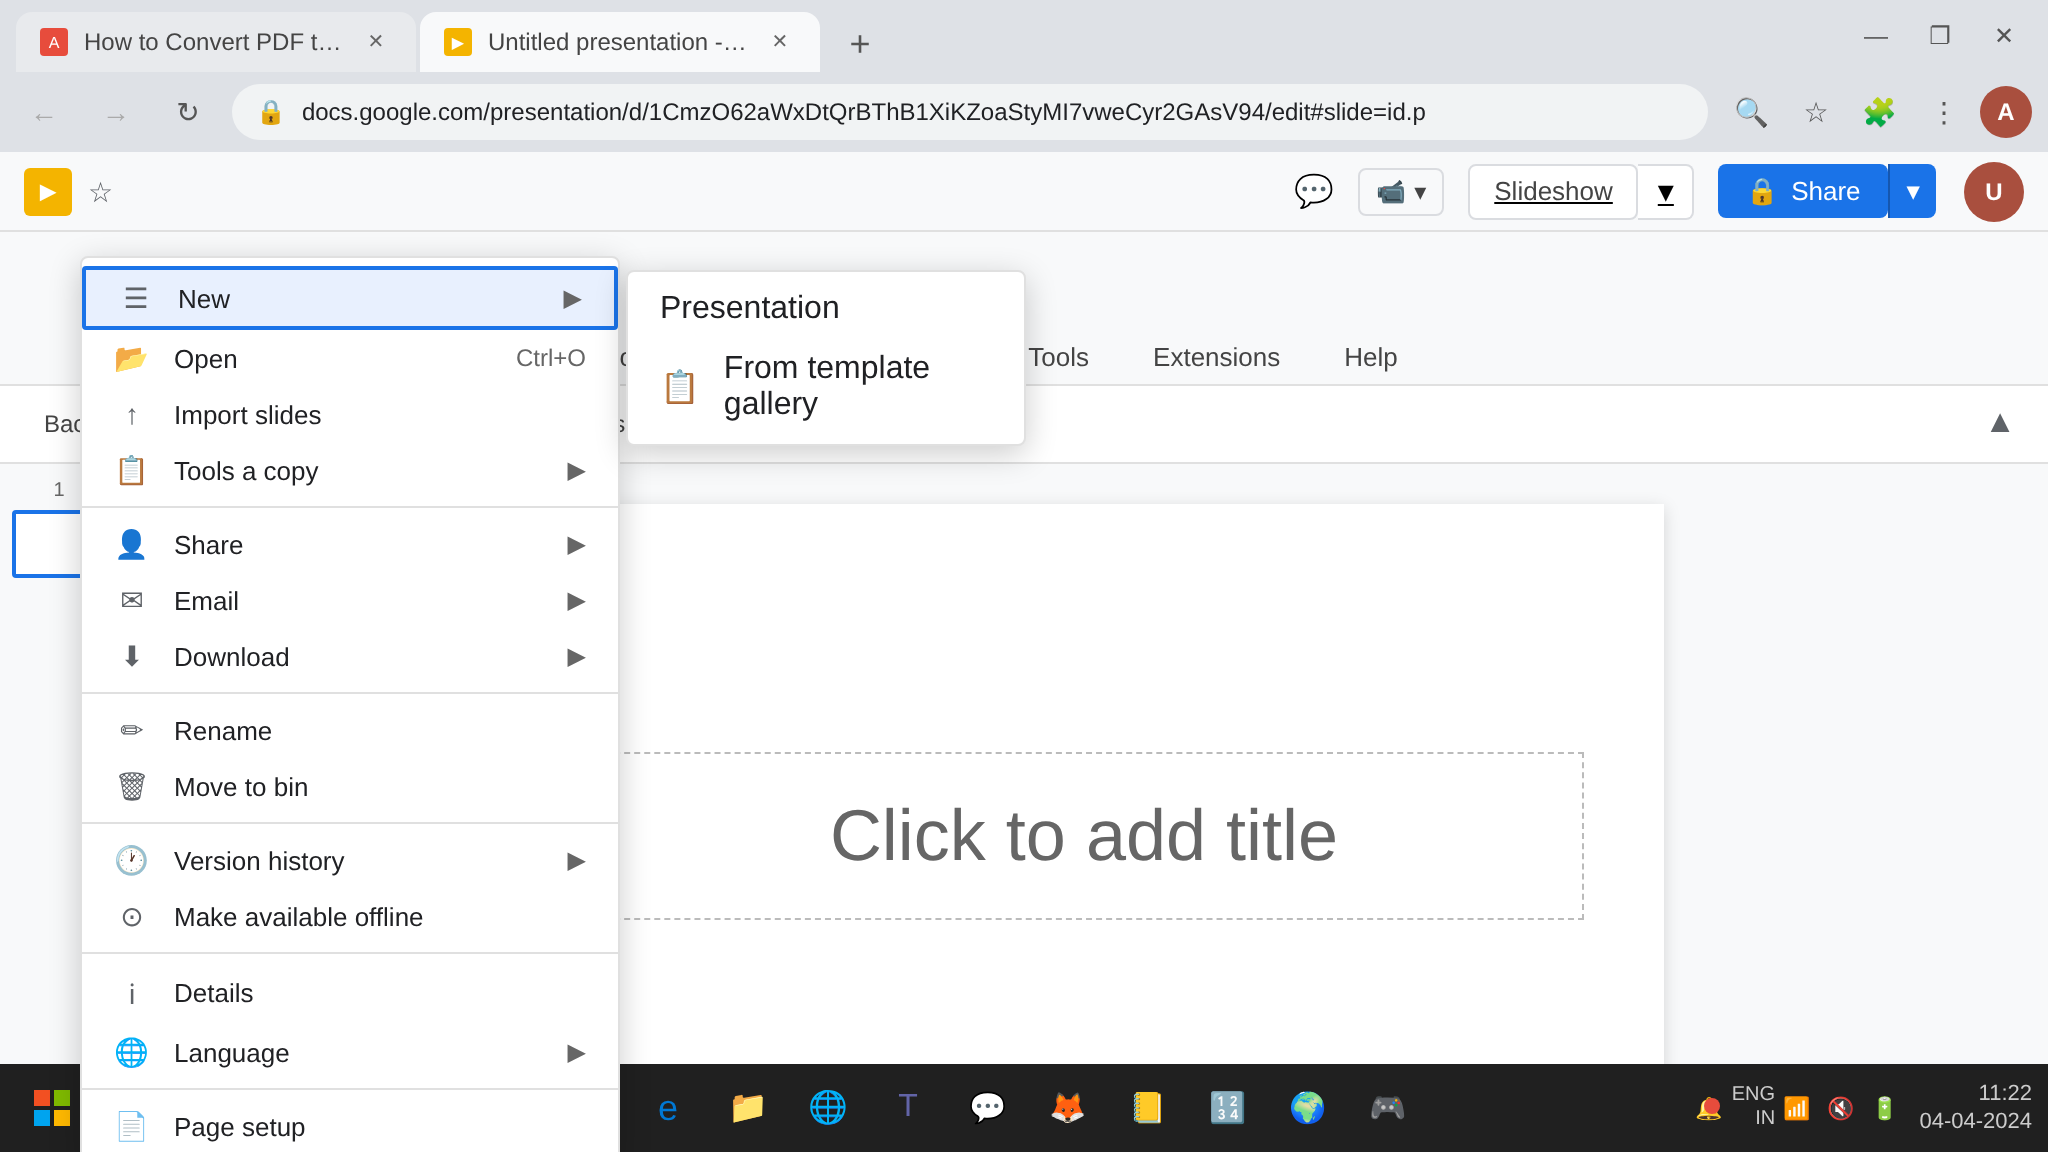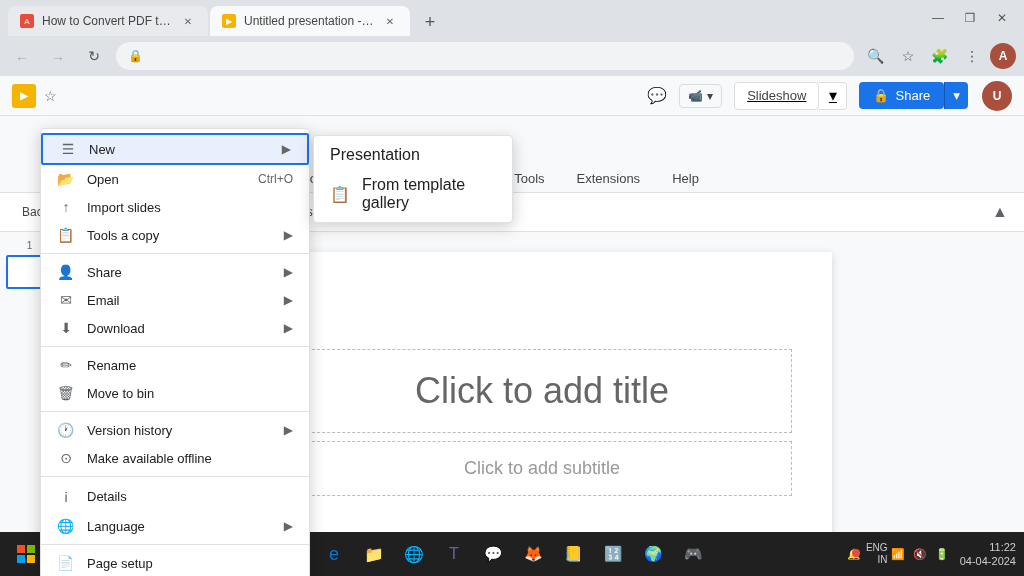--- a/index.html
+++ b/index.html
@@ -133,20 +133,21 @@
       <div class="win-btn close">✕</div>
     </div>
   </div>
 
   <div class="address-bar">
     <div class="nav-btn disabled">←</div>
     <div class="nav-btn disabled">→</div>
     <div class="nav-btn">↻</div>
     <div class="url-bar">
       <span class="url-icon">🔒</span>
+      <span class="url-text">docs.google.com/presentation/d/1CmzO62aWxDtQrBThB1XiKZoaStyMI7vweCyr2GAsV94/edit#slide=id.p</span>
     </div>
     <div class="browser-icons">
       <div class="browser-icon-btn">🔍</div>
       <div class="browser-icon-btn">☆</div>
       <div class="browser-icon-btn">🧩</div>
       <div class="browser-icon-btn">⋮</div>
       <div class="profile-avatar">A</div>
     </div>
   </div>
 
@@ -207,23 +208,20 @@
       <div class="slide-panel">
         <span class="slide-number">1</span>
         <div class="slide-thumb"></div>
       </div>
 
       <div class="canvas-area">
         <div class="slide-container">
           <div class="slide-title-area">
             <span class="slide-title-text">Click to add title</span>
           </div>
-          <div class="slide-subtitle-area">
-            <span class="slide-subtitle-text">Click to add subtitle</span>
-          </div>
         </div>
 
       </div>
     </div>
 
   </div>
 
   <div class="file-menu-dropdown">
     <div class="menu-option highlighted" style="position:relative;">
       <span class="menu-icon">☰</span>

